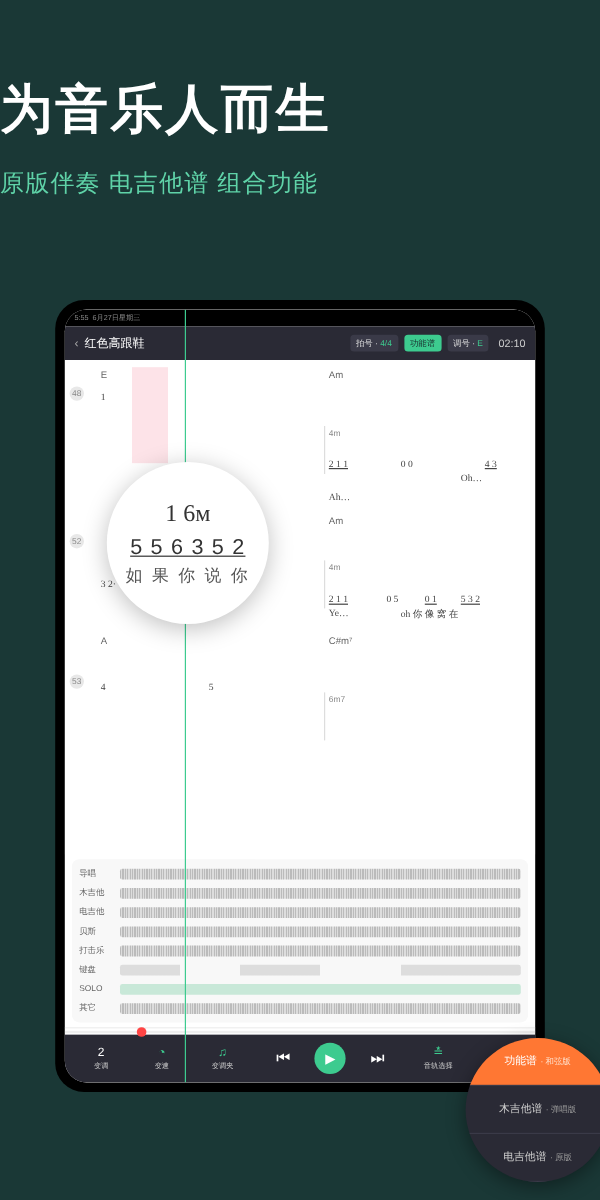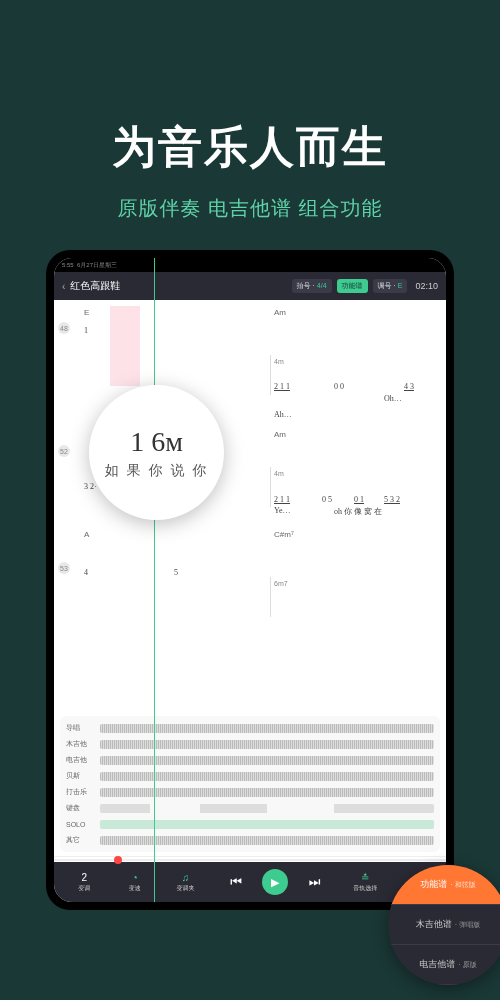--- a/index.html
+++ b/index.html
@@ -1,38 +1,38 @@
 <!DOCTYPE html>
 <html><head>
 <meta charset="utf-8">
 <style>
 *{margin:0;padding:0;box-sizing:border-box;font-family:-apple-system,"PingFang SC","Hiragino Sans GB","Microsoft YaHei",sans-serif}
 body{background:#1a3836;width:500px;height:1000px;overflow:hidden;position:relative}
-.hero{text-align:center;padding-top:118px}
+.hero{text-align:left;padding-top:62px}
 .hero-title{color:#fff;font-size:44px;font-weight:600;letter-spacing:2px}
 .hero-sub{color:#5fd3a8;font-size:20px;margin-top:18px;letter-spacing:1px}
 .tablet{position:absolute;top:250px;left:46px;width:408px;height:660px;background:#000;border-radius:24px;padding:8px}
 .screen{width:100%;height:100%;background:#fff;border-radius:18px;overflow:hidden;display:flex;flex-direction:column;position:relative}
 .status-bar{height:14px;background:#000;color:#888;font-size:7px;display:flex;align-items:center;padding:0 8px}
 .status-left{flex:1;font-size:6px}
 .topbar{background:#2a2a35;color:#fff;height:28px;display:flex;align-items:center;padding:0 8px;gap:5px}
 .back-ch{font-size:10px;color:#aaa}
 .song-title{font-size:10px;font-weight:500;flex:1}
 .badge{font-size:7px;padding:2px 5px;border-radius:3px;background:#3a3a48;color:#ddd}
 .badge.g{background:#3dcb8f;color:#1a3230}
 .time{font-size:9px;color:#ccc;margin-left:3px}
 .sheet{flex:1;background:#fff;position:relative;overflow:hidden}
 .chord-lbl{position:absolute;font-size:8px;color:#666}
 .measure-lbl{position:absolute;font-size:7px;color:#888}
 .bar-line{position:absolute;width:1px;background:#ddd;height:40px}
 .nums{position:absolute;font-size:8px;color:#444;white-space:nowrap;font-family:serif}
 .row-badge{position:absolute;left:4px;font-size:7px;background:#e8e8e8;color:#888;border-radius:50%;width:12px;height:12px;display:flex;align-items:center;justify-content:center}
 .pink-hl{position:absolute;background:#fde3e8;width:30px;height:80px}
 .zoom{position:absolute;left:35px;top:85px;width:135px;height:135px;border-radius:50%;background:#fff;box-shadow:0 4px 20px rgba(0,0,0,0.25);display:flex;flex-direction:column;align-items:center;justify-content:center;z-index:5}
-.zoom-top{font-size:28px;color:#333;font-family:serif}
+.zoom-top{font-size:20px;color:#333;font-family:serif}
 .zoom-mid{font-size:18px;color:#333;font-family:serif;margin-top:6px;letter-spacing:1px}
 .zoom-bot{font-size:14px;color:#555;margin-top:4px;letter-spacing:2px}
 .tracks{background:#f8f8f8;border-radius:6px;margin:4px 6px;padding:4px 0}
 .track{display:flex;align-items:center;height:16px;padding:0 6px}
 .track-name{font-size:7px;color:#666;width:30px}
 .wave{flex:1;height:9px;background:repeating-linear-gradient(90deg,#bbb 0,#bbb 1px,#ddd 1px,#ddd 2px);border-radius:2px;margin-left:4px;position:relative}
 .wave.sparse{background:linear-gradient(90deg,#ddd 0%,#ddd 15%,transparent 15%,transparent 30%,#ddd 30%,#ddd 50%,transparent 50%,transparent 70%,#ddd 70%,#ddd 100%)}
 .wave.solo{background:#c8e8d8}
 .playhead{position:absolute;left:100px;top:0;bottom:0;width:1px;background:#3dcb8f;z-index:2}
 .timeline-bar{height:6px;background:#fff;border-top:1px solid #eee;position:relative}
@@ -98,20 +98,21 @@
         <div class="nums" style="left: 220px; top: 195px; text-decoration: underline;">2  1 1</div>
         <div class="nums" style="left: 268px; top: 195px;">0   5</div>
         <div class="nums" style="left: 300px; top: 195px; text-decoration: underline;">0 1</div>
         <div class="nums" style="left: 330px; top: 195px; text-decoration: underline;">5   3 2</div>
         <div class="nums" style="left: 220px; top: 206px;">Ye…</div>
         <div class="nums" style="left: 280px; top: 206px;">oh 你   像 窝 在</div>
         <div class="nums" style="left: 30px; top: 268px;">4</div>
         <div class="nums" style="left: 120px; top: 268px;">5</div>
         <div class="zoom">
           <div class="zoom-top">1       6м</div>
+          <div class="zoom-mid"><u>5  5   6  3 5 2</u></div>
           <div class="zoom-bot">如 果 你  说 你</div>
         </div>
       </div>
 
     <div class="tracks" id="tracks">
       <div class="playhead"></div>
     <div class="track">
           <div class="track-name">导唱</div>
           <div class="wave "></div>
         </div>

